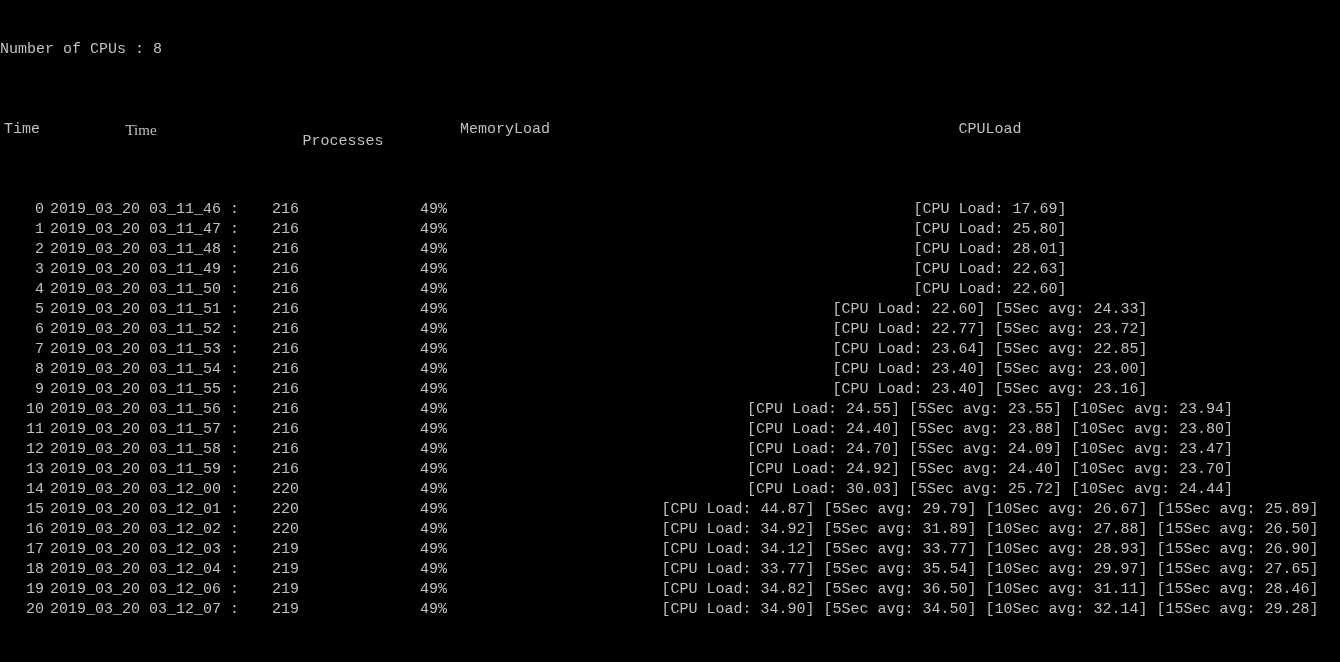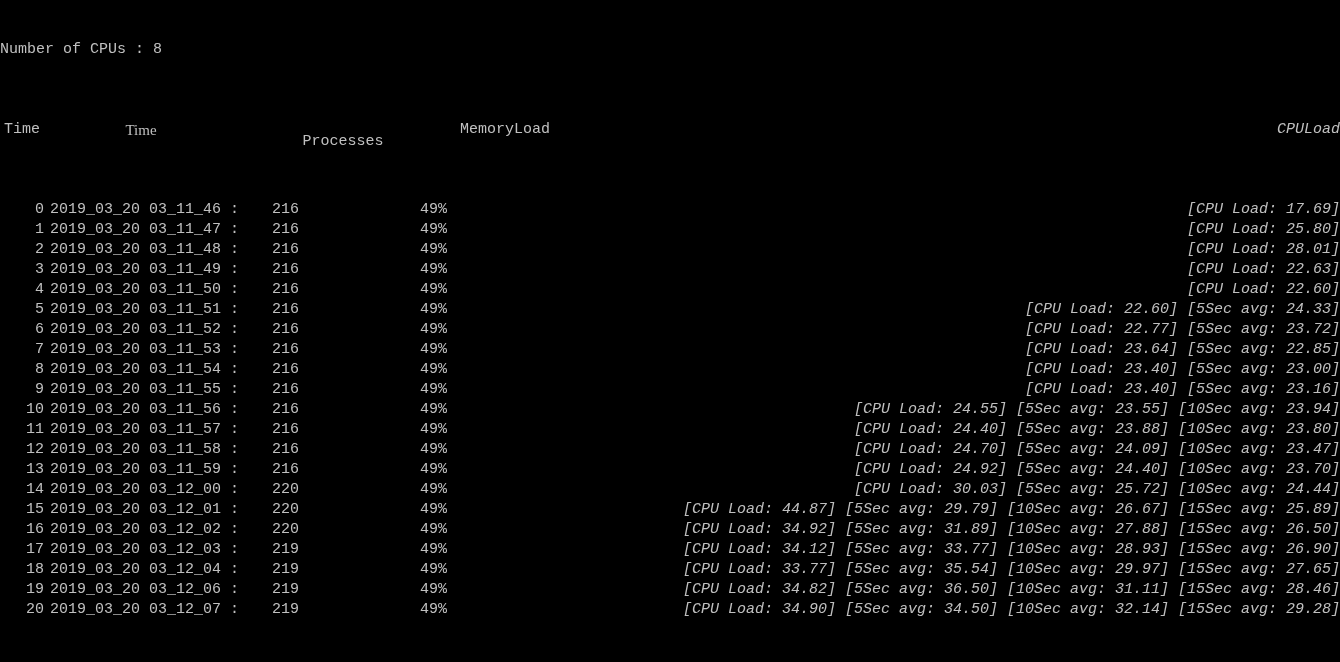--- a/index.html
+++ b/index.html
@@ -18,21 +18,21 @@
     white-space: pre;
   }
   .row {
     display: flex;
     height: 20px;
   }
   .col-index { width: 50px; text-align: right; padding-right: 6px; }
   .col-time  { width: 222px; padding-right: 4px; }
   .col-proc  { width: 148px; text-align: left; padding-right: 44px; }
   .col-mem   { width: 170px; padding-right: 52px; }
-  .col-cpu   { flex: 1; text-align: right; padding-left: 50px; font-style: italic; }
+  .col-cpu   { flex: 1; text-align: center; padding-left: 50px; }
   .hdr .col-index { text-align: left; padding-left: 4px; }
   .hdr .col-time  { text-align: center; padding-right: 40px; font-family: Liberation Serif, serif; }
   .hdr .col-proc  { text-align: center; padding-right: 6px; margin-top: 12px; }
   .hdr .col-mem   { text-align: center; padding-right: 0; }
   .hdr .col-cpu   { padding-left: 50px; }
 </style>
 </head>
 <body>
 
 <div class="terminal">

